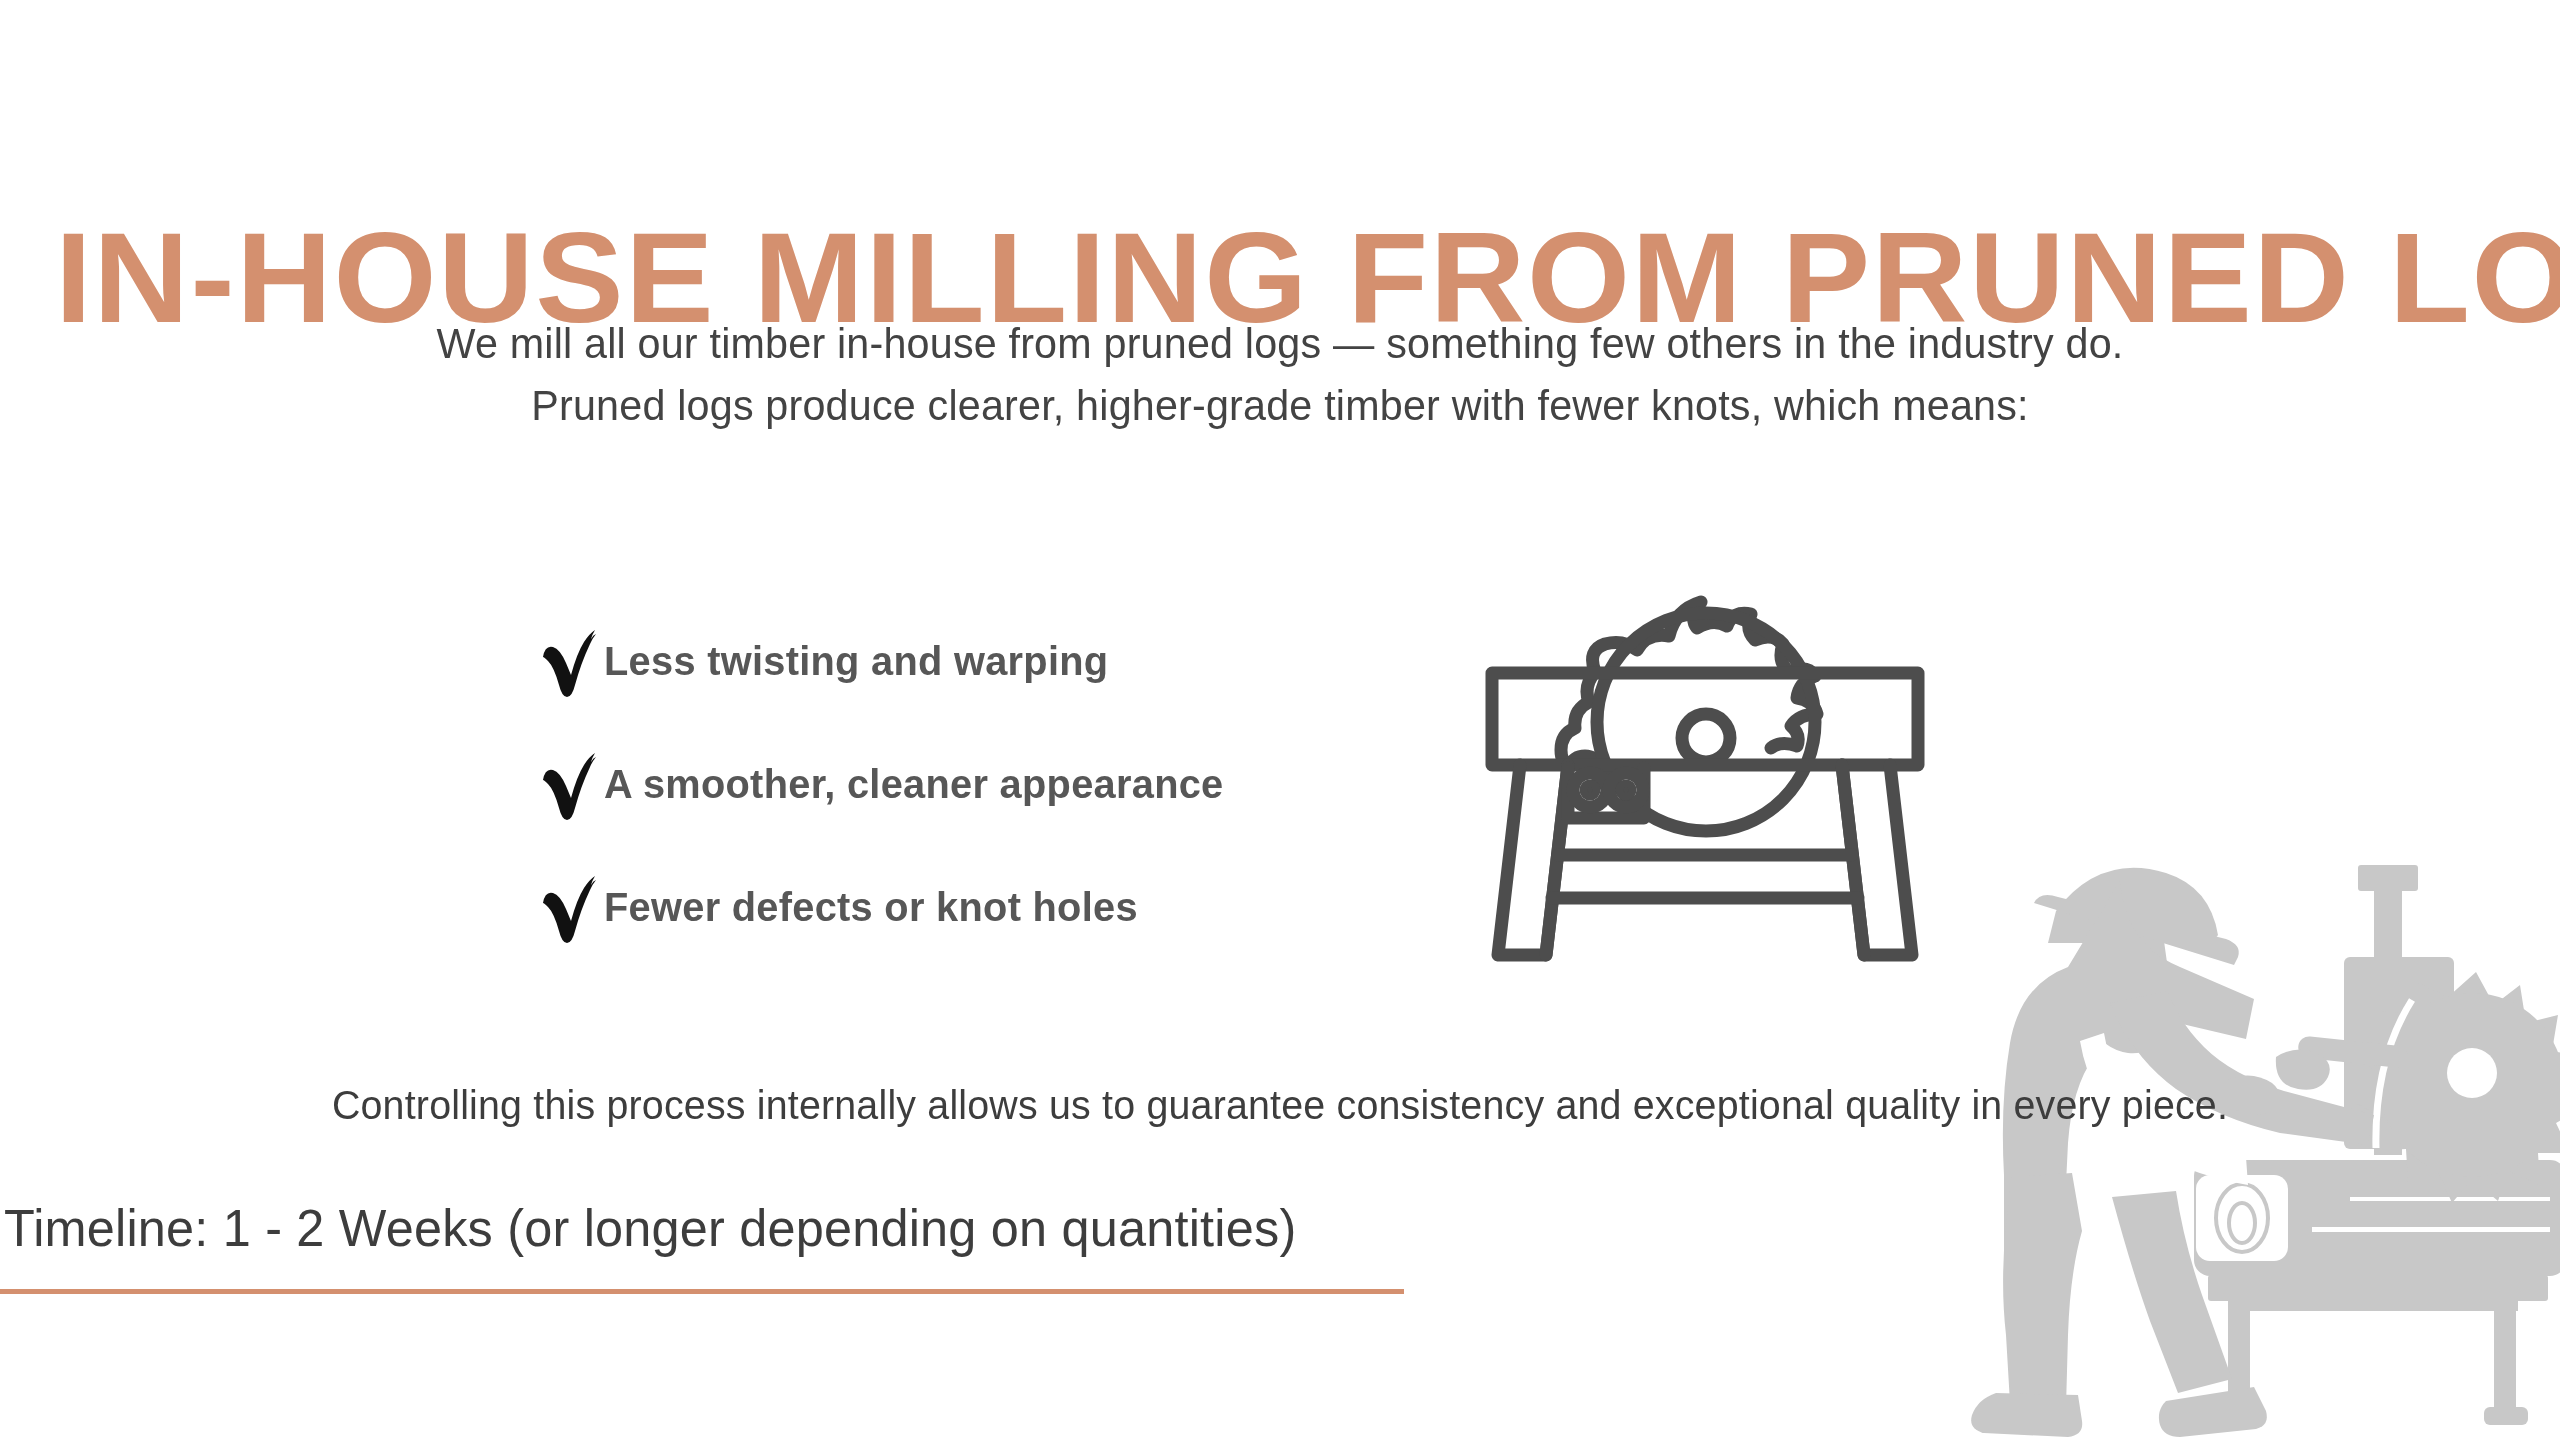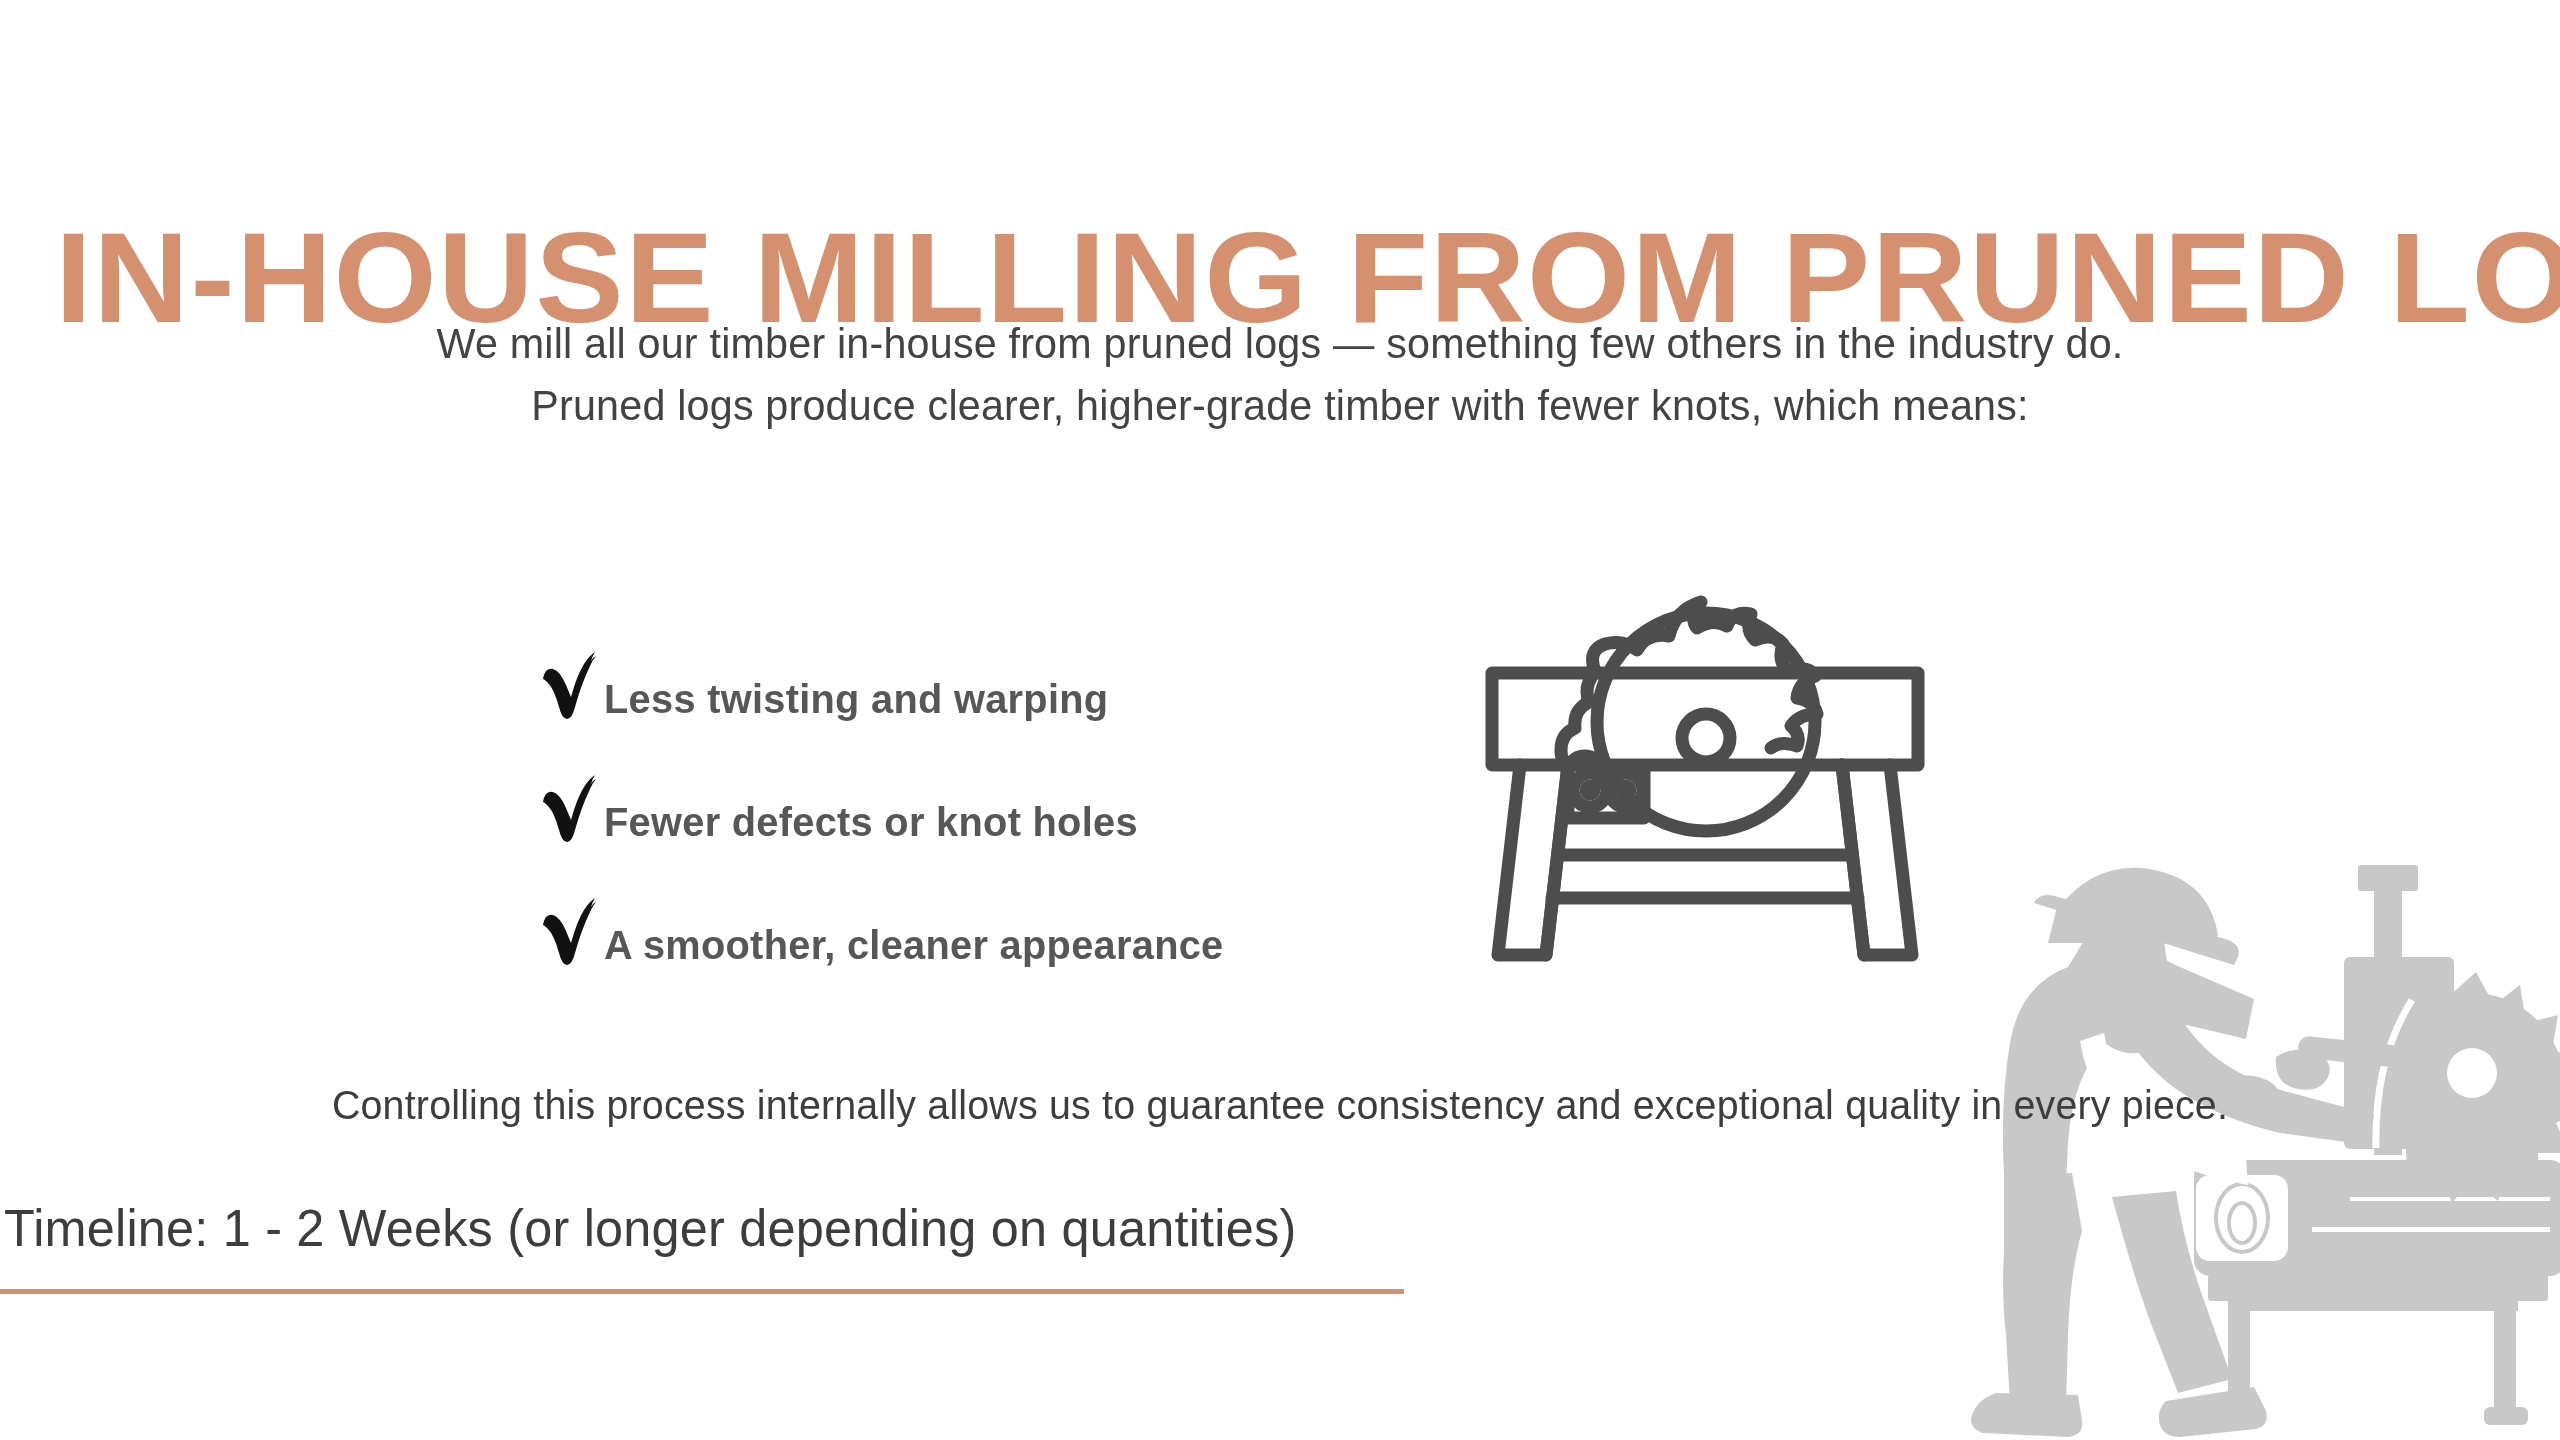--- a/index.html
+++ b/index.html
@@ -72,21 +72,21 @@
 
   
   .bullets {
     position: absolute;
     left: 540px;
     top: 600px;
     z-index: 3;
   }
   .bullet-row {
     display: flex;
-    align-items: flex-end;
+    align-items: center;
     height: 123px;
   }
   .check-icon {
     width: 58px;
     height: 78px;
     flex: 0 0 58px;
     display: block;
     margin-right: 6px;
   }
   .check-icon svg { display: block; width: 100%; height: 100%; }
@@ -245,32 +245,32 @@
     </div>
 
     <div class="bullet-row">
       <span class="check-icon">
         <svg viewBox="0 0 58 78" xmlns="http://www.w3.org/2000/svg" aria-hidden="true">
           <path d="M3 34 q2 -12 10 -10 q7 2 13 16 l5 12 q6 -22 13 -33 q5 -8 11 -12
                    q-3 5 -4 9 q2 -4 5 -5 q-4 5 -6 10 q-9 19 -15 41 q-3 12 -8 12
                    q-5 0 -8 -12 q-5 -18 -11 -24 q-4 -4 -5 -4 z" fill="#111111"></path>
         </svg>
       </span>
-      <span class="bullet-text">Fewer defects or knot holes</span>
+      <span class="bullet-text">A smoother, cleaner appearance</span>
     </div>
 
     <div class="bullet-row">
       <span class="check-icon">
         <svg viewBox="0 0 58 78" xmlns="http://www.w3.org/2000/svg" aria-hidden="true">
           <path d="M3 34 q2 -12 10 -10 q7 2 13 16 l5 12 q6 -22 13 -33 q5 -8 11 -12
                    q-3 5 -4 9 q2 -4 5 -5 q-4 5 -6 10 q-9 19 -15 41 q-3 12 -8 12
                    q-5 0 -8 -12 q-5 -18 -11 -24 q-4 -4 -5 -4 z" fill="#111111"></path>
         </svg>
       </span>
-      <span class="bullet-text">A smoother, cleaner appearance</span>
+      <span class="bullet-text">Fewer defects or knot holes</span>
     </div>
 
   </div>
 
   <div class="saw-icon">
     <svg viewBox="0 0 450 470" xmlns="http://www.w3.org/2000/svg" aria-hidden="true">
       <g fill="none" stroke="#4d4d4d" stroke-width="13" stroke-linecap="round" stroke-linejoin="round">
 
         <path d="M115 172
                  q-8 -22 10 -28 q18 -5 32 6

